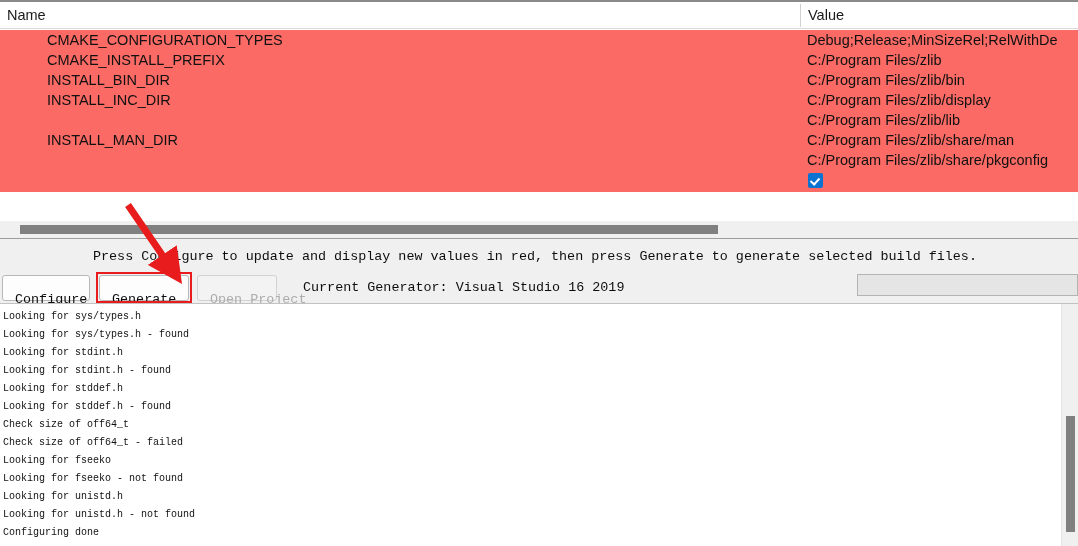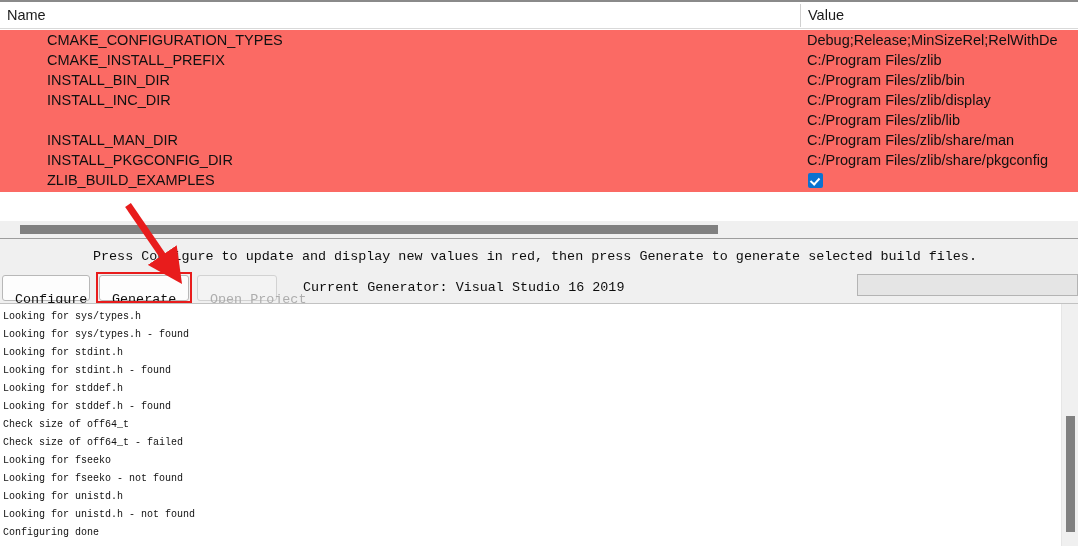--- a/index.html
+++ b/index.html
@@ -290,26 +290,24 @@
     <div class="cache-row">
       <div class="cell-value">C:/Program Files/zlib/lib</div>
     </div>
 
     <div class="cache-row">
       <div class="cell-name">INSTALL_MAN_DIR</div>
       <div class="cell-value">C:/Program Files/zlib/share/man</div>
     </div>
 
     <div class="cache-row">
-      <div class="cell-name">INSTALL_PKGCONFIG_DIR</div>
       <div class="cell-value">C:/Program Files/zlib/share/pkgconfig</div>
     </div>
 
     <div class="cache-row">
-      <div class="cell-name">ZLIB_BUILD_EXAMPLES</div>
       <div class="checkbox-on"></div>
     </div>
 
   </div>
 </div>
 
 <div id="mid-gap"></div>
 
 <div id="hscroll-track">
   <div id="hscroll-thumb"></div>

